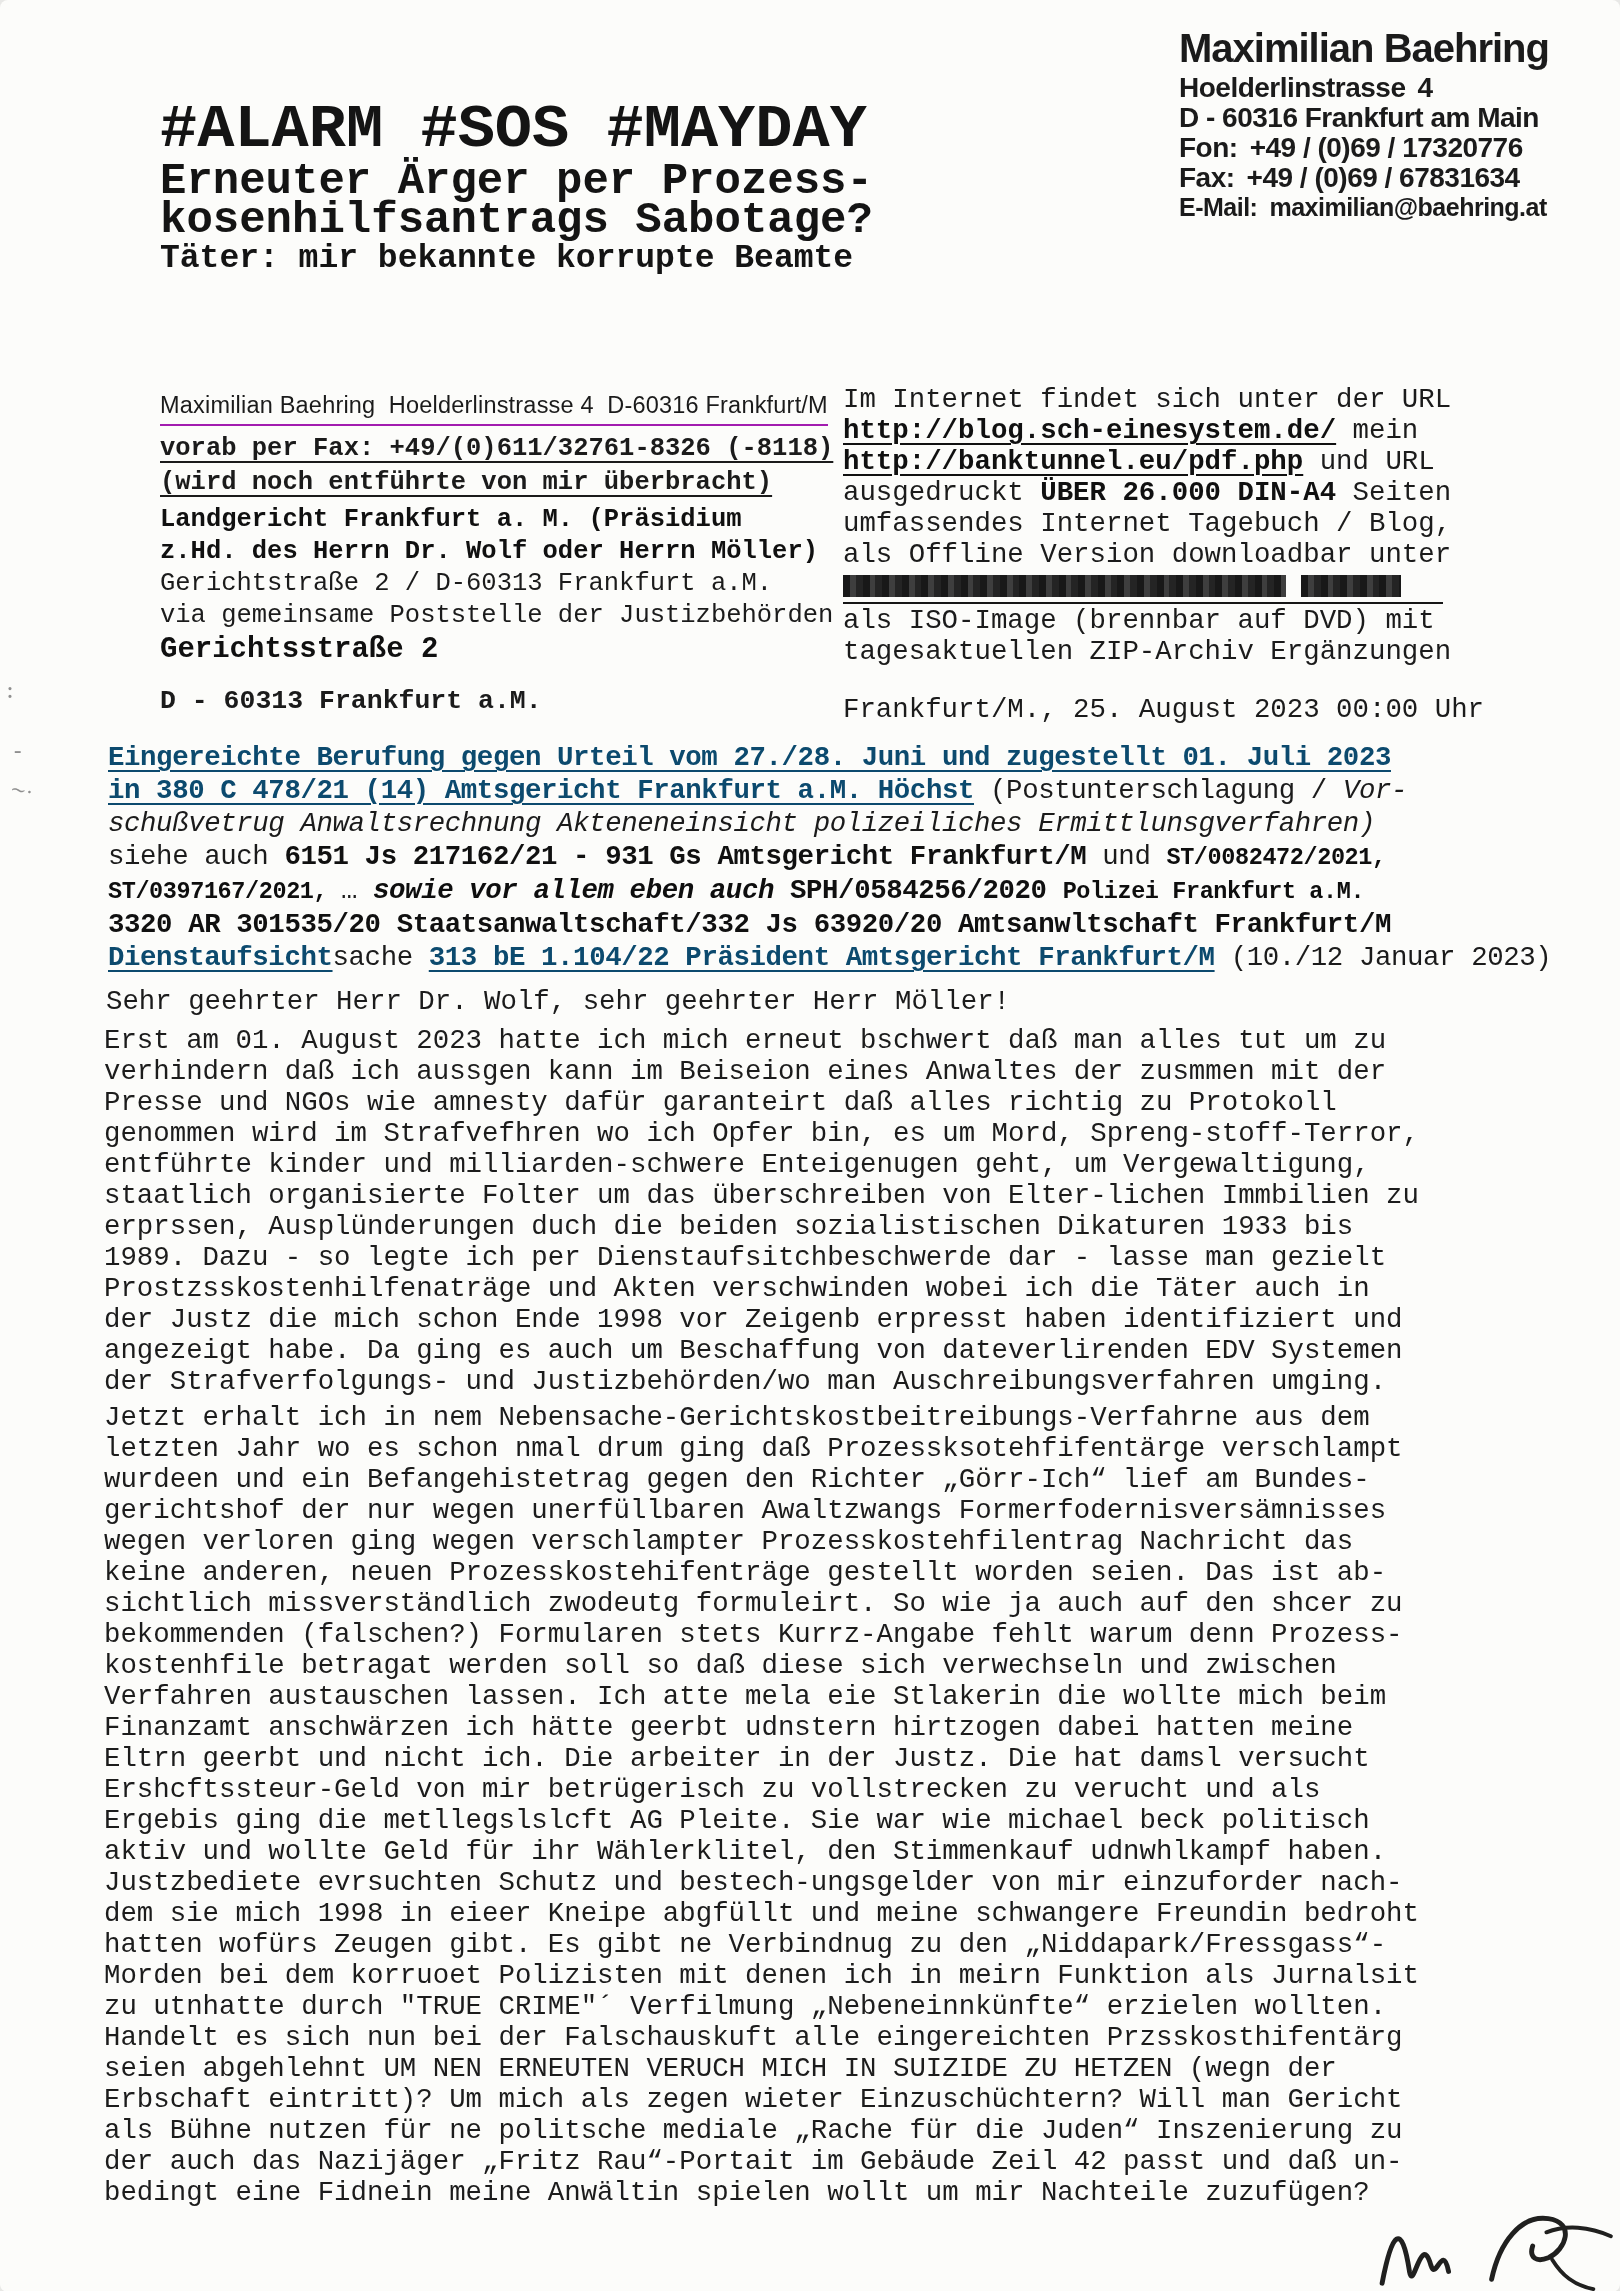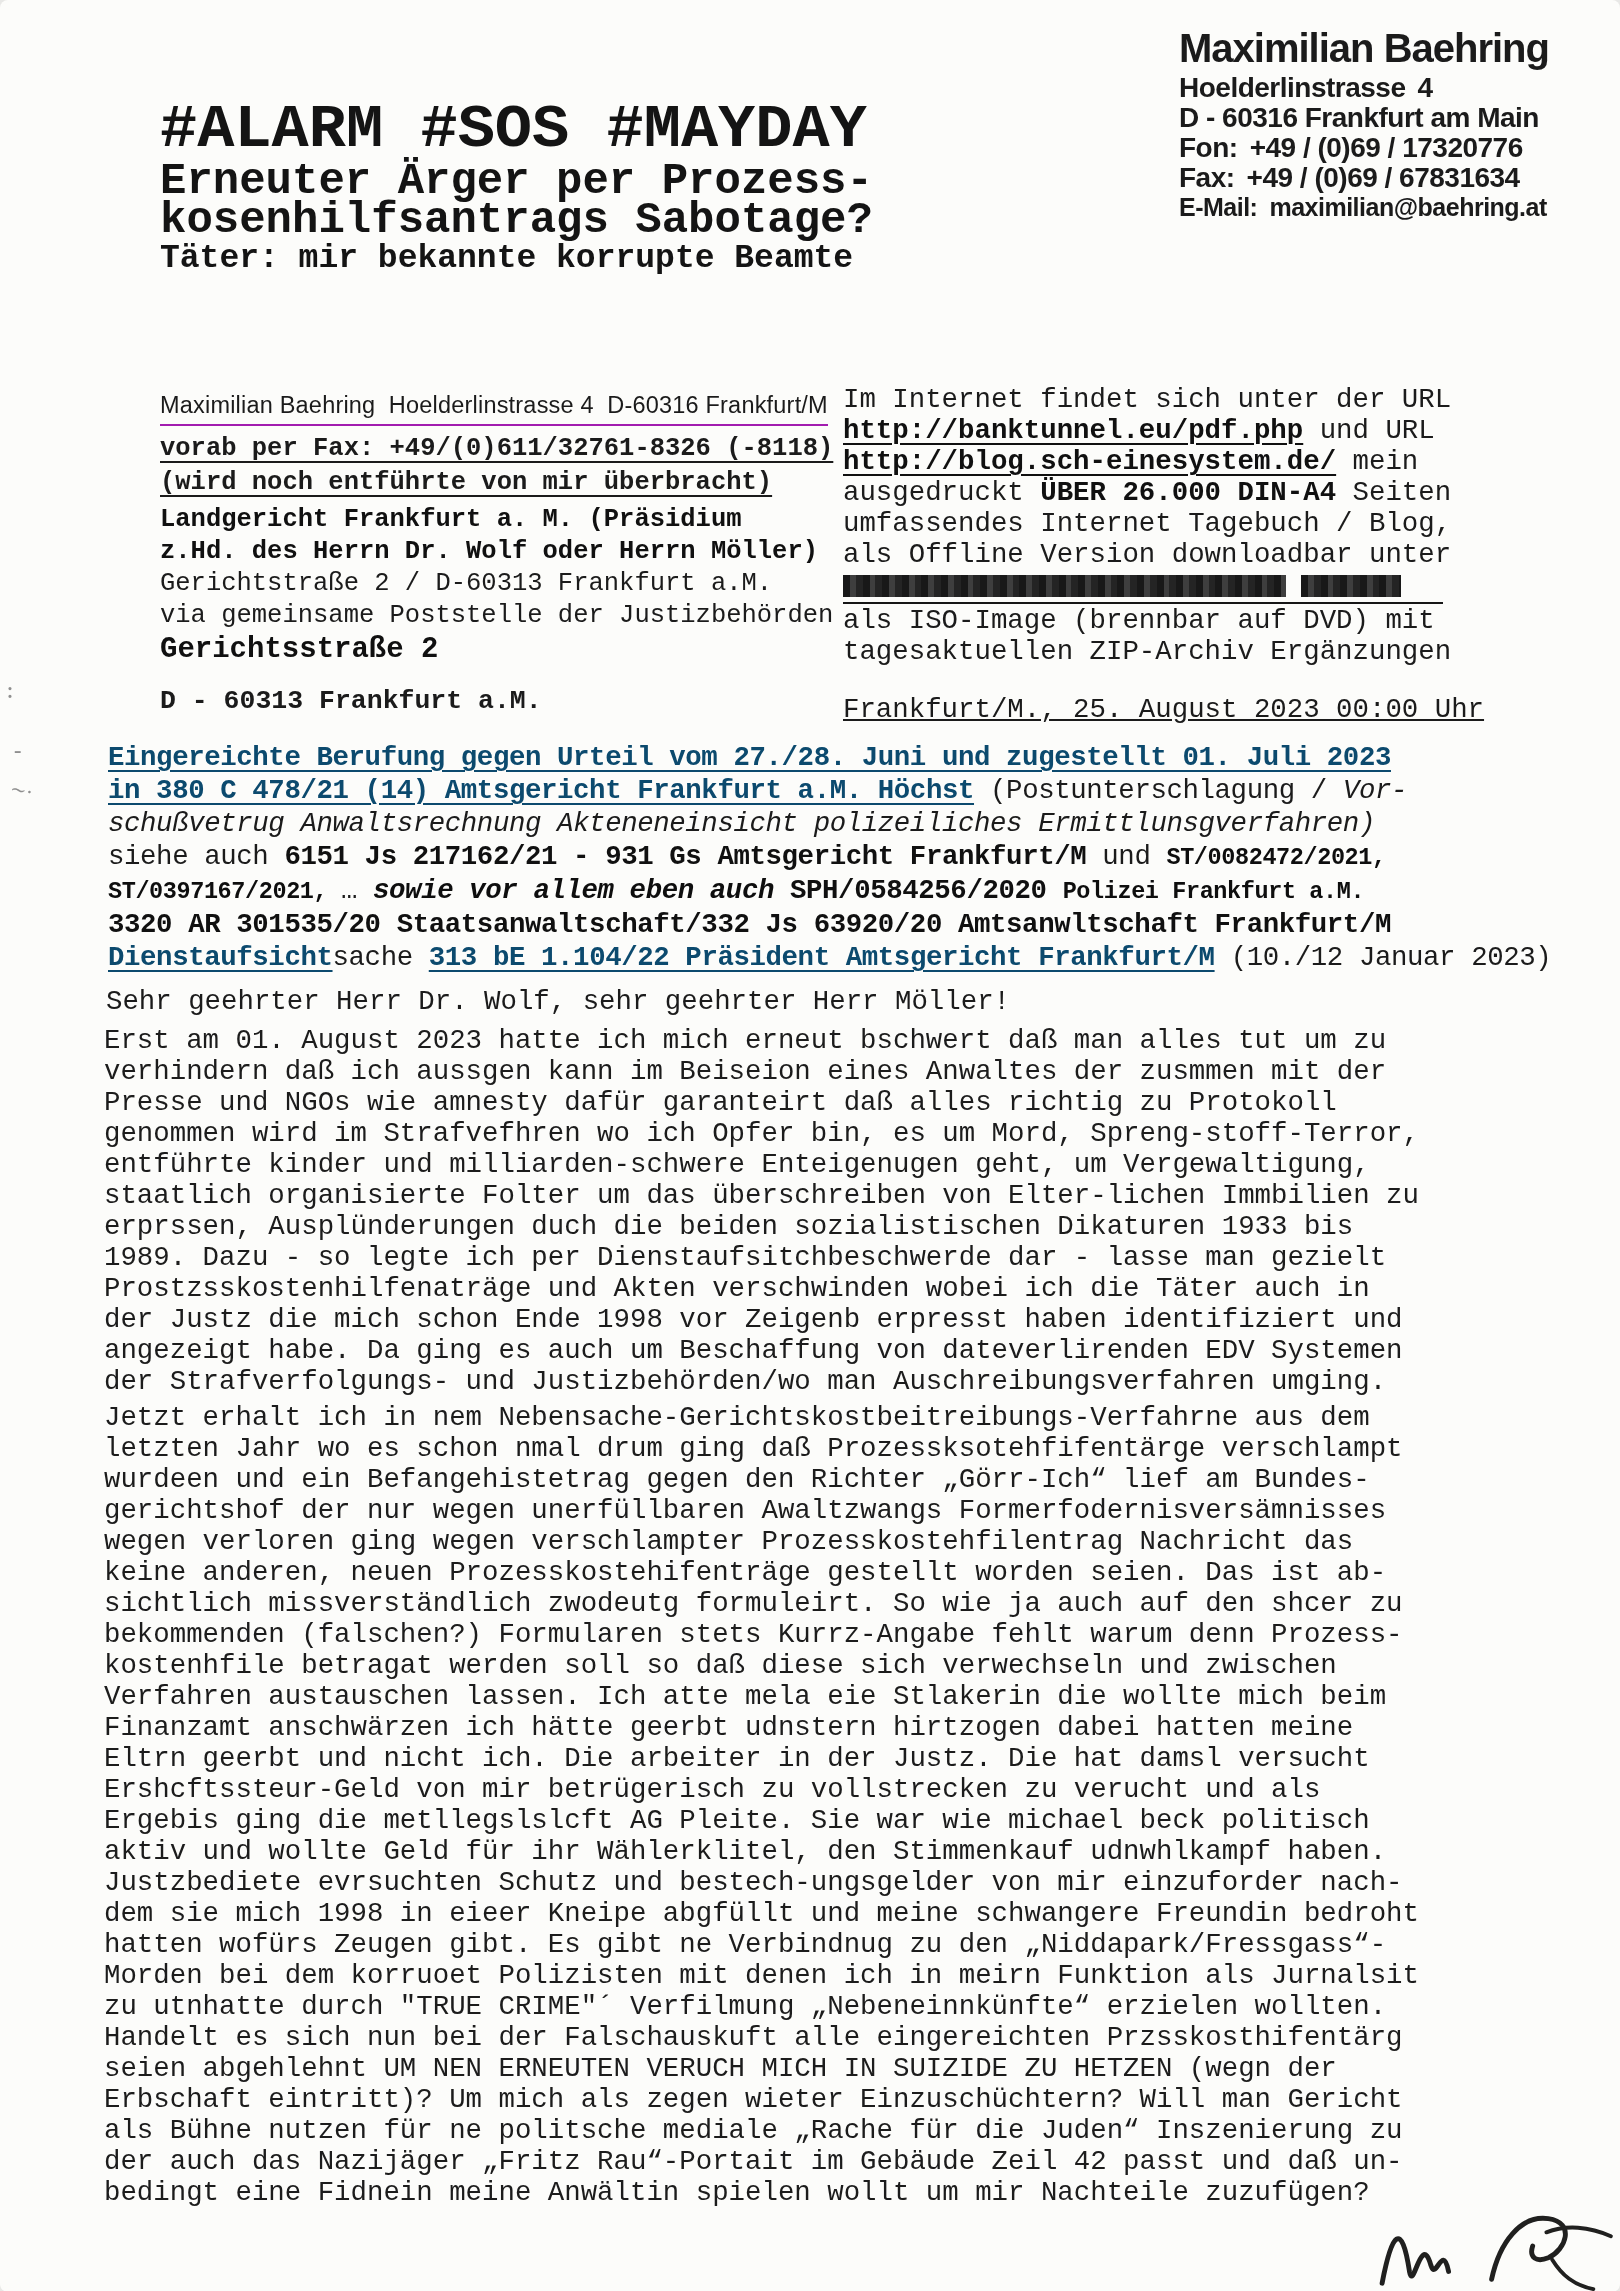--- a/index.html
+++ b/index.html
@@ -50,21 +50,21 @@
   .inet div{white-space:nowrap;}
   .url{font-weight:bold;text-decoration:underline;text-decoration-thickness:2px;text-underline-offset:4.9px;color:#101010;}
   .pxbar{display:flex;align-items:center;gap:14.7px;width:600px;height:28px;
          border-bottom:2.9px solid #161616;padding-bottom:2px;margin:2px 0 1px 0;}
   .px{height:22.5px;
       background-image:
         repeating-linear-gradient(90deg,#181818 0 6.9px,#3e3e3e 6.9px 12.7px,#242424 12.7px 19.6px),
         repeating-linear-gradient(0deg,rgba(255,255,255,0.10) 0 5.9px,rgba(0,0,0,0.22) 5.9px 11.8px);}
   .px1{width:443px;}
   .px2{width:100px;}
-  .dateline{margin-top:27.4px;text-decoration:underline;}
+  .dateline{margin-top:27.4px;}
 
   
   .ref{left:108px;top:741px;width:1495px;font-size:27.4px;line-height:33px;letter-spacing:-0.4px;}
   .ref div{white-space:nowrap;}
   .ru{font-weight:bold;color:#0c4a6e;text-decoration:underline;text-decoration-thickness:2px;text-underline-offset:4.9px;}
   .rs{font-weight:bold;font-size:23.5px;color:#0e0e0e;}
   .rbi{font-weight:bold;font-style:italic;color:#0e0e0e;}
 
   
   .salutation{left:106px;top:986px;font-size:27.4px;white-space:nowrap;}
@@ -118,22 +118,22 @@
     <div class="b">Landgericht Frankfurt a. M. (Präsidium</div>
     <div class="b">z.Hd. des Herrn Dr. Wolf oder Herrn Möller)</div>
     <div>Gerichtstraße 2 / D-60313 Frankfurt a.M.</div>
     <div>via gemeinsame Poststelle der Justizbehörden</div>
     <div class="b big">Gerichtsstraße 2</div>
   </div>
   <div class="abs rec-city mono">D - 60313 Frankfurt a.M.</div>
 
   <div class="abs inet mono">
     <div>Im Internet findet sich unter der URL</div>
+    <div><span class="url">http://blog.sch-einesystem.de/</span><span> mein</span></div>
     <div><span class="url">http://banktunnel.eu/pdf.php</span><span> und URL</span></div>
-    <div><span class="url">http://blog.sch-einesystem.de/</span><span> mein</span></div>
     <div><span>ausgedruckt </span><span class="b">ÜBER 26.000 DIN-A4</span><span> Seiten</span></div>
     <div>umfassendes Internet Tagebuch / Blog,</div>
     <div>als Offline Version downloadbar unter</div>
     <div class="pxbar">
       <span class="px px1"></span>
       <span class="px px2"></span>
     </div>
     <div>als ISO-Image (brennbar auf DVD) mit</div>
     <div>tagesaktuellen ZIP-Archiv Ergänzungen</div>
     <div class="dateline">Frankfurt/M., 25. August 2023 00:00 Uhr</div>

